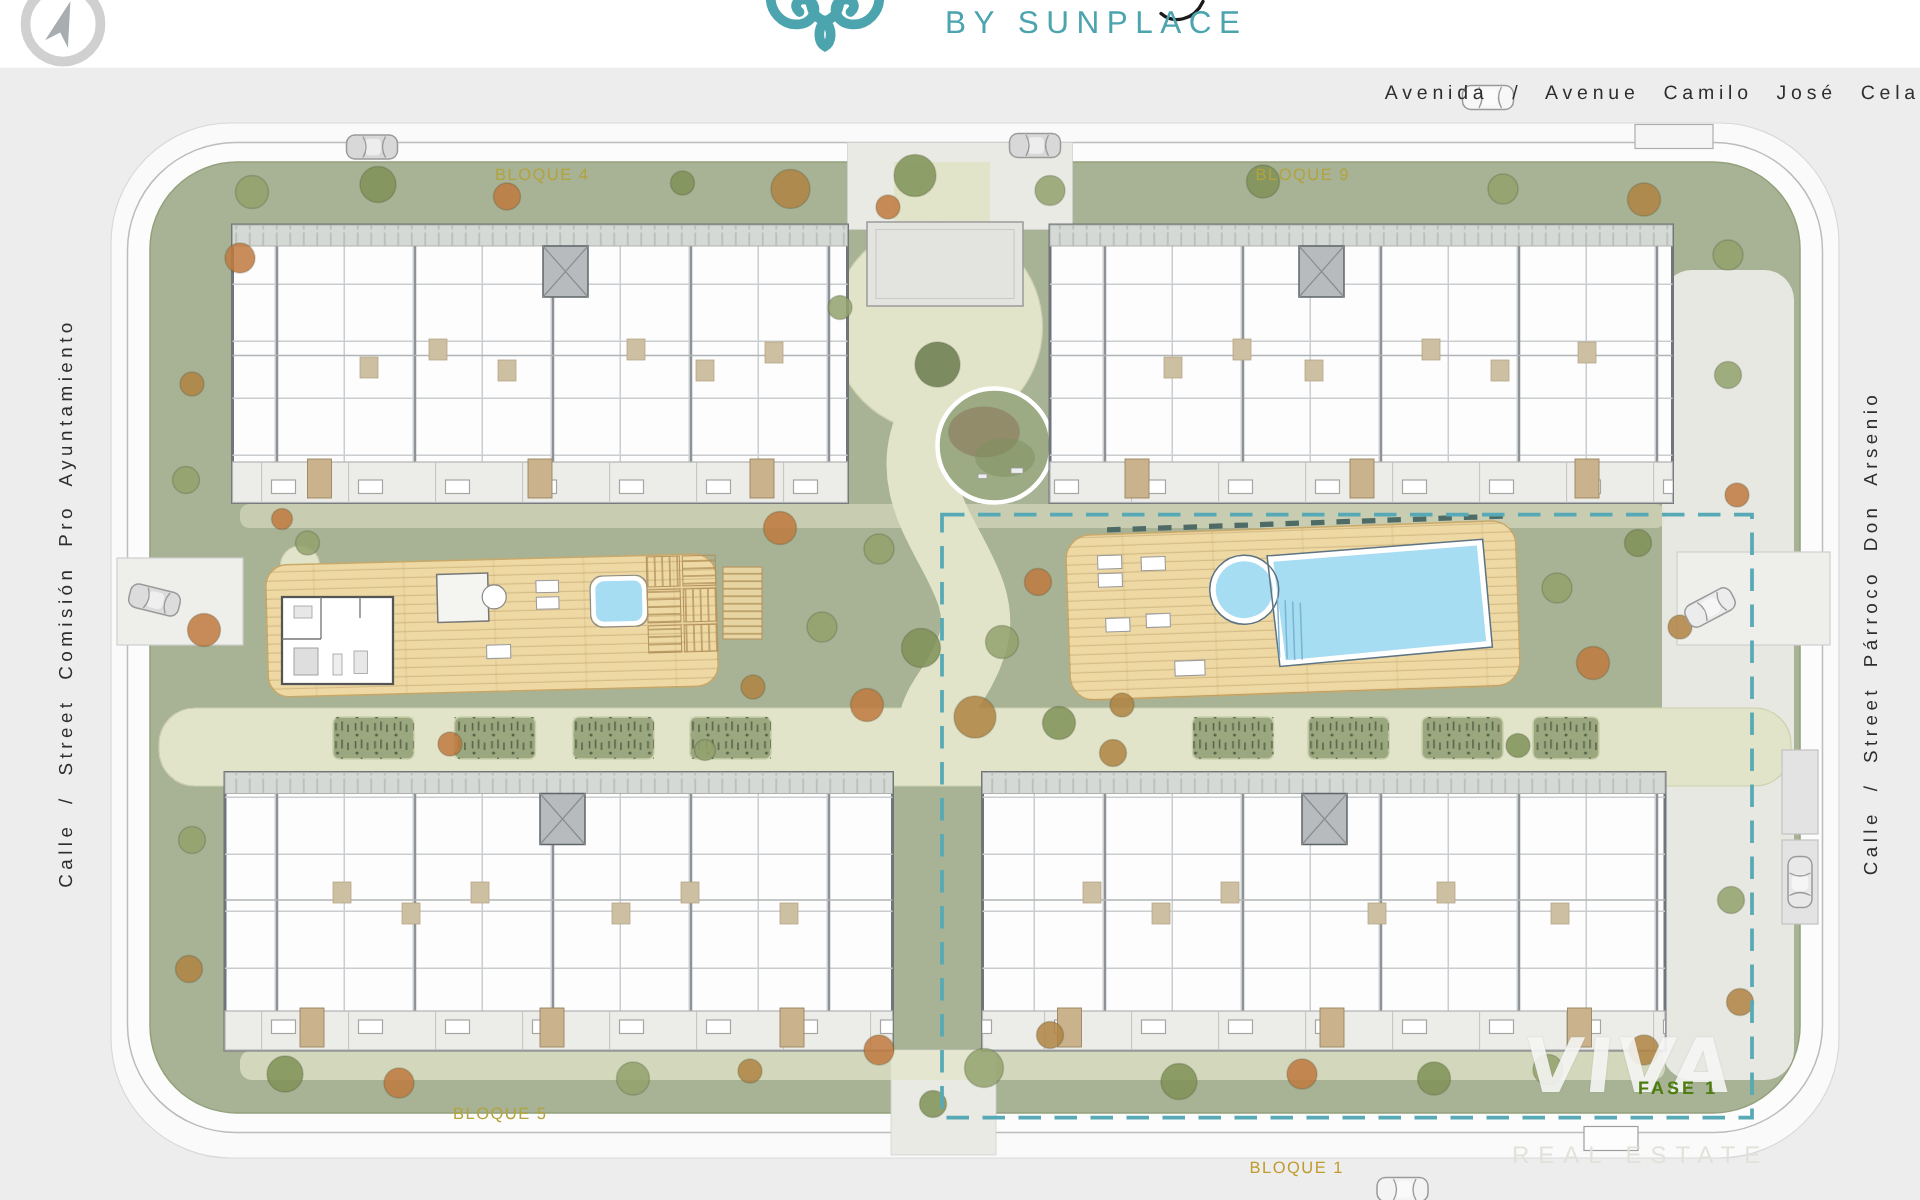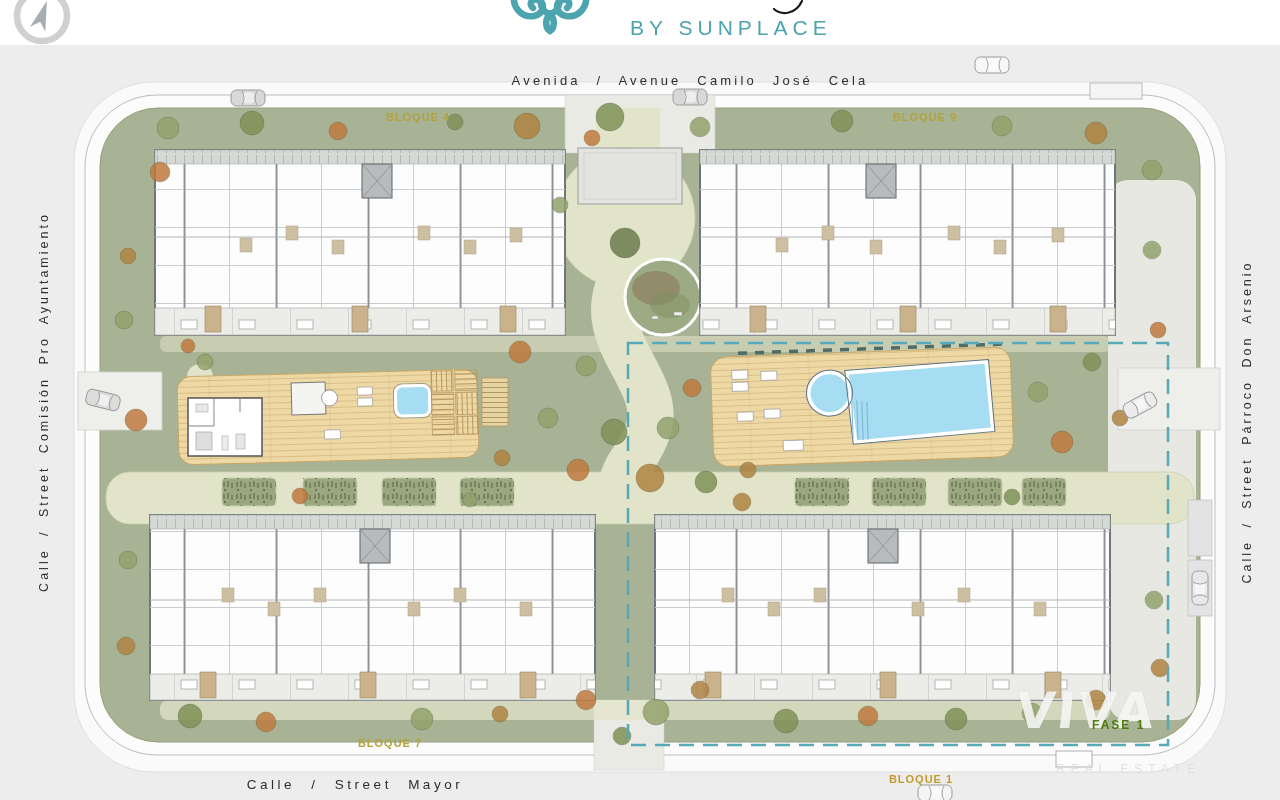--- a/index.html
+++ b/index.html
@@ -1,39 +1,39 @@
 <!DOCTYPE html>
 <html><head>
 <meta charset="utf-8">
 <style>
   html,body{margin:0;padding:0;background:#fff;}
   #stage{position:relative;width:1280px;height:800px;overflow:hidden;
          font-family:"Liberation Sans",sans-serif;background:#fff;}
   #planSvg{position:absolute;left:0;top:45px;}
   .lbl{position:absolute;color:#2e2e2e;white-space:nowrap;}
-  .street-top{top:73px;left:100px;right:0;text-align:center;font-size:13px;
+  .street-top{top:54px;left:100px;right:0;text-align:right;font-size:13px;
               letter-spacing:3.2px;word-spacing:9px;}
   .street-bottom{top:777px;left:30px;right:600px;text-align:center;font-size:13.5px;
               letter-spacing:3.5px;word-spacing:9px;}
   .street-left{left:44px;top:402px;transform:translate(-50%,-50%) rotate(-90deg);
               font-size:12.5px;letter-spacing:3px;word-spacing:6px;}
   .street-right{left:1247px;top:422px;transform:translate(-50%,-50%) rotate(-90deg);
               font-size:12.5px;letter-spacing:3px;word-spacing:6px;}
-  .bloque{position:absolute;width:120px;text-align:center;font-size:11px;font-weight:bold;
-          letter-spacing:1px;color:#b2a33c;margin-left:28px;}
+  .bloque{position:absolute;width:120px;text-align:left;font-size:11px;font-weight:normal;
+          letter-spacing:1px;color:#b2a33c;}
   .bloque.b1{color:#c09b2e;}
   .fase{position:absolute;left:1092px;top:718px;font-size:12px;font-weight:bold;
         letter-spacing:2px;color:#4d7c0f;}
-  .brand-sub{position:absolute;left:630px;top:16px;font-size:21px;letter-spacing:5px;
+  .brand-sub{position:absolute;left:630px;top:4px;font-size:21px;letter-spacing:5px;
         color:#4ba4ae;}
   .wm-brand{position:absolute;left:996px;top:682px;width:180px;text-align:center;
         font-family:"DejaVu Sans",sans-serif;font-size:50px;font-weight:bold;
         color:rgba(255,255,255,0.82);transform:skewX(-6deg);letter-spacing:2px;
         text-shadow:0 0 1px rgba(120,130,110,0.35);}
-  .wm-tag{position:absolute;left:1056px;top:762px;font-size:12px;letter-spacing:6px;
+  .wm-tag{position:absolute;left:1008px;top:762px;font-size:16px;letter-spacing:6px;
         color:rgba(222,226,216,0.95);}
   .hdr-icon{position:absolute;}
 </style>
 </head>
 <body>
 
 <div id="stage">
 
   <svg class="hdr-icon" style="left:10px;top:-14px" width="64" height="64">
     <circle cx="32" cy="30" r="25" fill="#ffffff" stroke="#d0d0d0" stroke-width="6.5"></circle>
@@ -383,21 +383,20 @@
 
     <rect x="628" y="343" width="540" height="402" fill="none" stroke="#58a9b6" stroke-width="2.5" stroke-dasharray="15 9"></rect>
   </svg>
 
   <div class="wm-brand">VIVA</div>
   <div class="wm-tag">REAL ESTATE</div>
 
   <div class="lbl street-top">Avenida / Avenue Camilo José Cela</div>
   <div class="lbl street-left">Calle / Street Comisión Pro Ayuntamiento</div>
   <div class="lbl street-right">Calle / Street Párroco Don Arsenio</div>
-  <div class="lbl street-bottom">Calle / Street Mayor</div>
 
   <div class="bloque" style="left:330px;top:111px">BLOQUE 4</div>
   <div class="bloque" style="left:837px;top:111px">BLOQUE 9</div>
-  <div class="bloque" style="left:302px;top:737px">BLOQUE 7</div>
+  <div class="bloque" style="left:302px;top:737px">BLOQUE 5</div>
   <div class="bloque b1" style="left:833px;top:773px">BLOQUE 1</div>
 
   <div class="fase">FASE 1</div>
 </div>
 
 </body></html>

